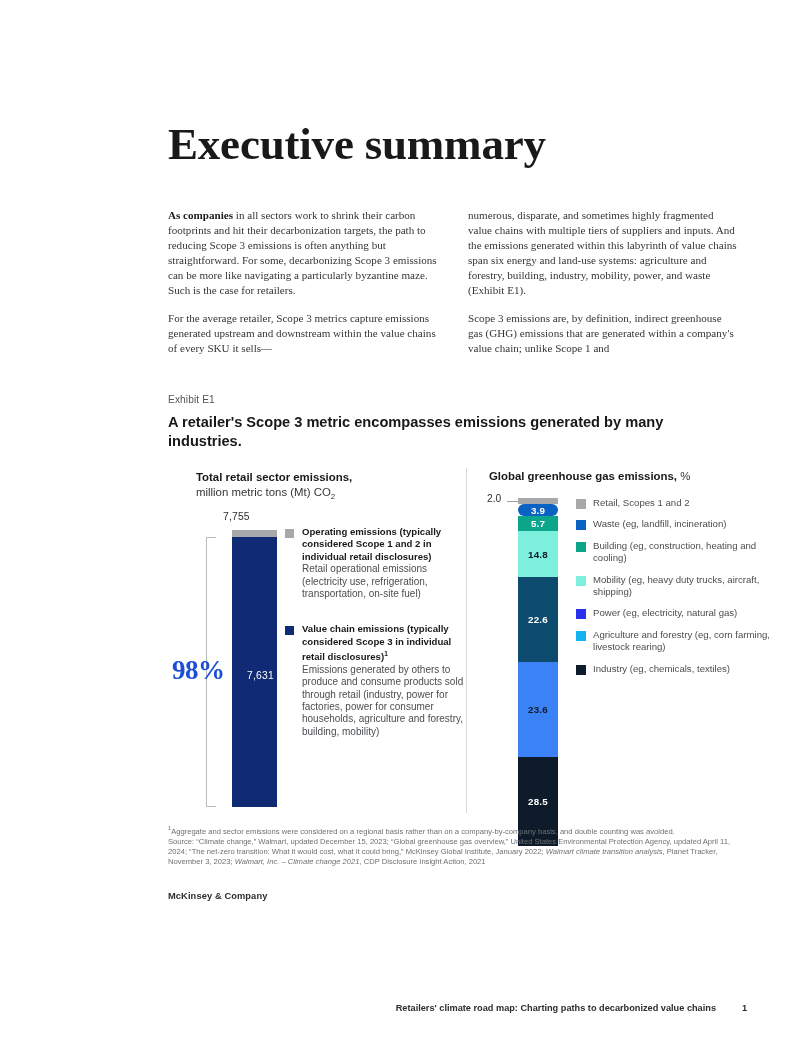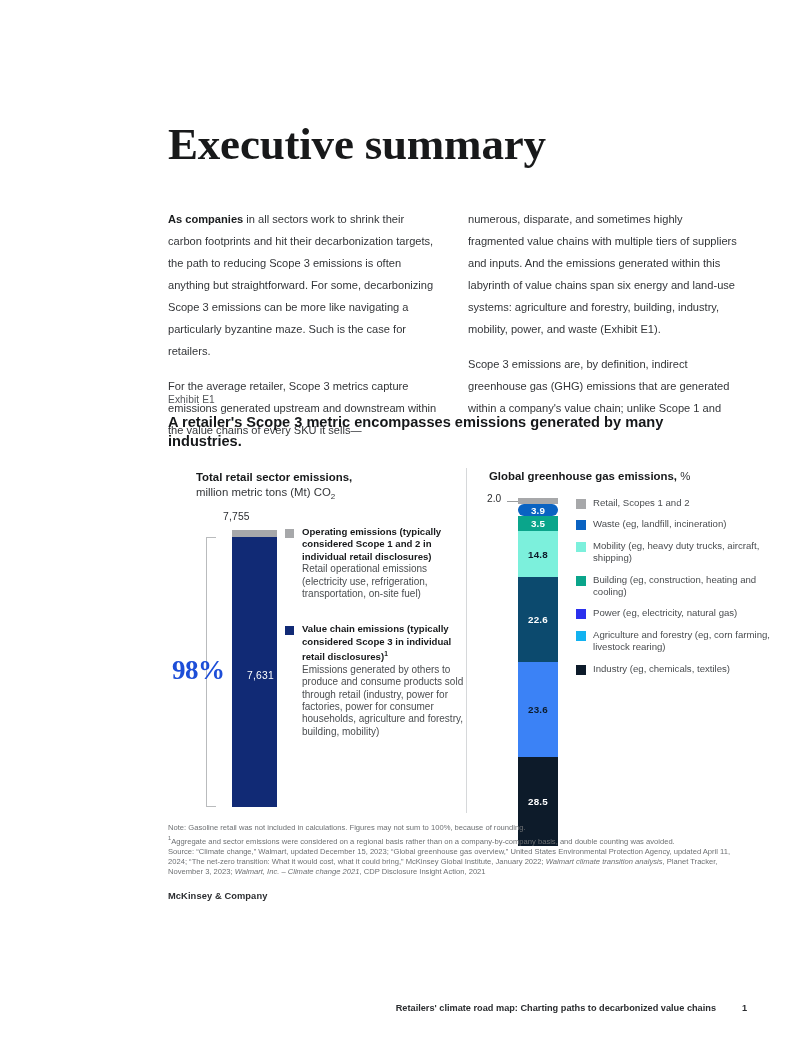--- a/index.html
+++ b/index.html
@@ -15,21 +15,21 @@
 
   
   .title {
     position: absolute; left: 168px; top: 121px;
     font-family: "Liberation Serif", serif;
     font-size: 45px; font-weight: 700; letter-spacing: -0.2px;
     color: #18191a; line-height: 1.05;
   }
 
   
-  .col { position: absolute; width: 269px; font-size: 11.1px; line-height: 22px; color: #333538; }
+  .col { position: absolute; width: 269px; font-size: 11.1px; line-height: 15px; color: #333538; font-family: Liberation Serif, serif; }
   .col.left  { left: 168px; top: 208px; }
   .col.right { left: 468px; top: 208px; }
   .col p { margin-bottom: 13px; }
   .col b { font-weight: 700; color: #1a1c1e; }
 
   
   .exhibit-label {
     position: absolute; left: 168px; top: 394px;
     font-size: 10.2px; color: #53565a; letter-spacing: .1px;
   }
@@ -197,21 +197,21 @@
 
   <div class="tick-2">2.0</div>
   <div class="tick-line"></div>
 
   <div class="stack" id="stack">
       <div class="seg" style="height: 6.2014px; background: rgb(167, 168, 170);"></div>
       <div class="seg" style="height: 12.0927px; background: rgb(10, 99, 194); border-radius: 6px;">
         <span style="color: rgb(255, 255, 255);">3.9</span>
       </div>
       <div class="seg" style="height: 15.1934px; background: rgb(10, 165, 139);">
-        <span style="color: rgb(255, 255, 255);">3.5</span>
+        <span style="color: rgb(255, 255, 255);">5.7</span>
       </div>
       <div class="seg" style="height: 45.8903px; background: rgb(124, 240, 220);">
         <span style="color: rgb(13, 27, 42);">14.8</span>
       </div>
       <div class="seg" style="height: 85px; background: #0c4a6e;">
         <span style="color: rgb(255, 255, 255);">22.6</span>
       </div>
       <div class="seg" style="height: 95px; background: #3b82f6;">
         <span style="color: rgb(13, 27, 42);">23.6</span>
       </div>
@@ -223,43 +223,42 @@
   <div class="r-legend" id="rlegend">
       <div class="r-item">
         <span class="r-swatch" style="background: rgb(167, 168, 170);"></span>
         <div class="txt">Retail, Scopes 1 and 2</div>
       </div>
       <div class="r-item">
         <span class="r-swatch" style="background: rgb(10, 99, 194);"></span>
         <div class="txt">Waste (eg, landfill, incineration)</div>
       </div>
       <div class="r-item">
+        <span class="r-swatch" style="background: rgb(10, 165, 139);"></span>
+        <div class="txt">Building (eg, construction, heating and cooling)</div>
+      </div>
+      <div class="r-item">
         <span class="r-swatch" style="background: rgb(124, 240, 220);"></span>
         <div class="txt">Mobility (eg, heavy duty trucks, aircraft, shipping)</div>
       </div>
       <div class="r-item">
-        <span class="r-swatch" style="background: rgb(10, 165, 139);"></span>
-        <div class="txt">Building (eg, construction, heating and cooling)</div>
-      </div>
-      <div class="r-item">
         <span class="r-swatch" style="background: rgb(43, 48, 237);"></span>
         <div class="txt">Power (eg, electricity, natural gas)</div>
       </div>
       <div class="r-item">
         <span class="r-swatch" style="background: rgb(18, 178, 240);"></span>
         <div class="txt">Agriculture and forestry (eg, corn farming, livestock rearing)</div>
       </div>
       <div class="r-item">
         <span class="r-swatch" style="background: rgb(13, 27, 42);"></span>
         <div class="txt">Industry (eg, chemicals, textiles)</div>
       </div>
     </div>
 
   <div class="notes">
-    <div>Note: Gasoline retail was not included in calculations. Figures may not sum to 100%, because of rounding.</div>
     <div><sup>1</sup><span>Aggregate and sector emissions were considered on a regional basis rather than on a company-by-company basis, and double counting was avoided.</span></div>
     <div><span>Source: “Climate change,” Walmart, updated December 15, 2023; “Global greenhouse gas overview,” United States Environmental Protection Agency, updated April 11, 2024; “The net-zero transition: What it would cost, what it could bring,” McKinsey Global Institute, January 2022; </span><i>Walmart climate transition analysis</i><span>, Planet Tracker, November 3, 2023; </span><i>Walmart, Inc. – Climate change 2021</i><span>, CDP Disclosure Insight Action, 2021</span></div>
   </div>
 
   <div class="brand">McKinsey &amp; Company</div>
 
   <div class="footer-rule"></div>
   <div class="footer-text">Retailers' climate road map: Charting paths to decarbonized value chains</div>
   <div class="footer-page">1</div>
 

